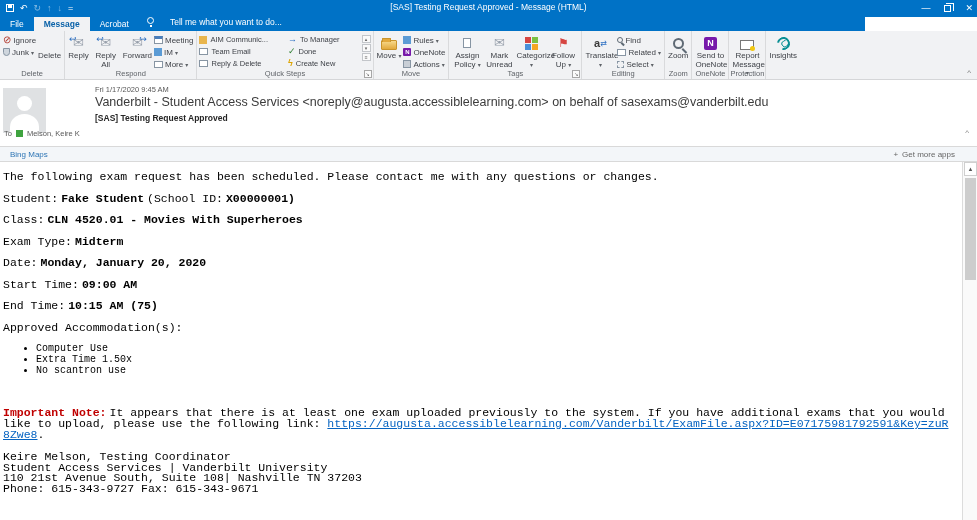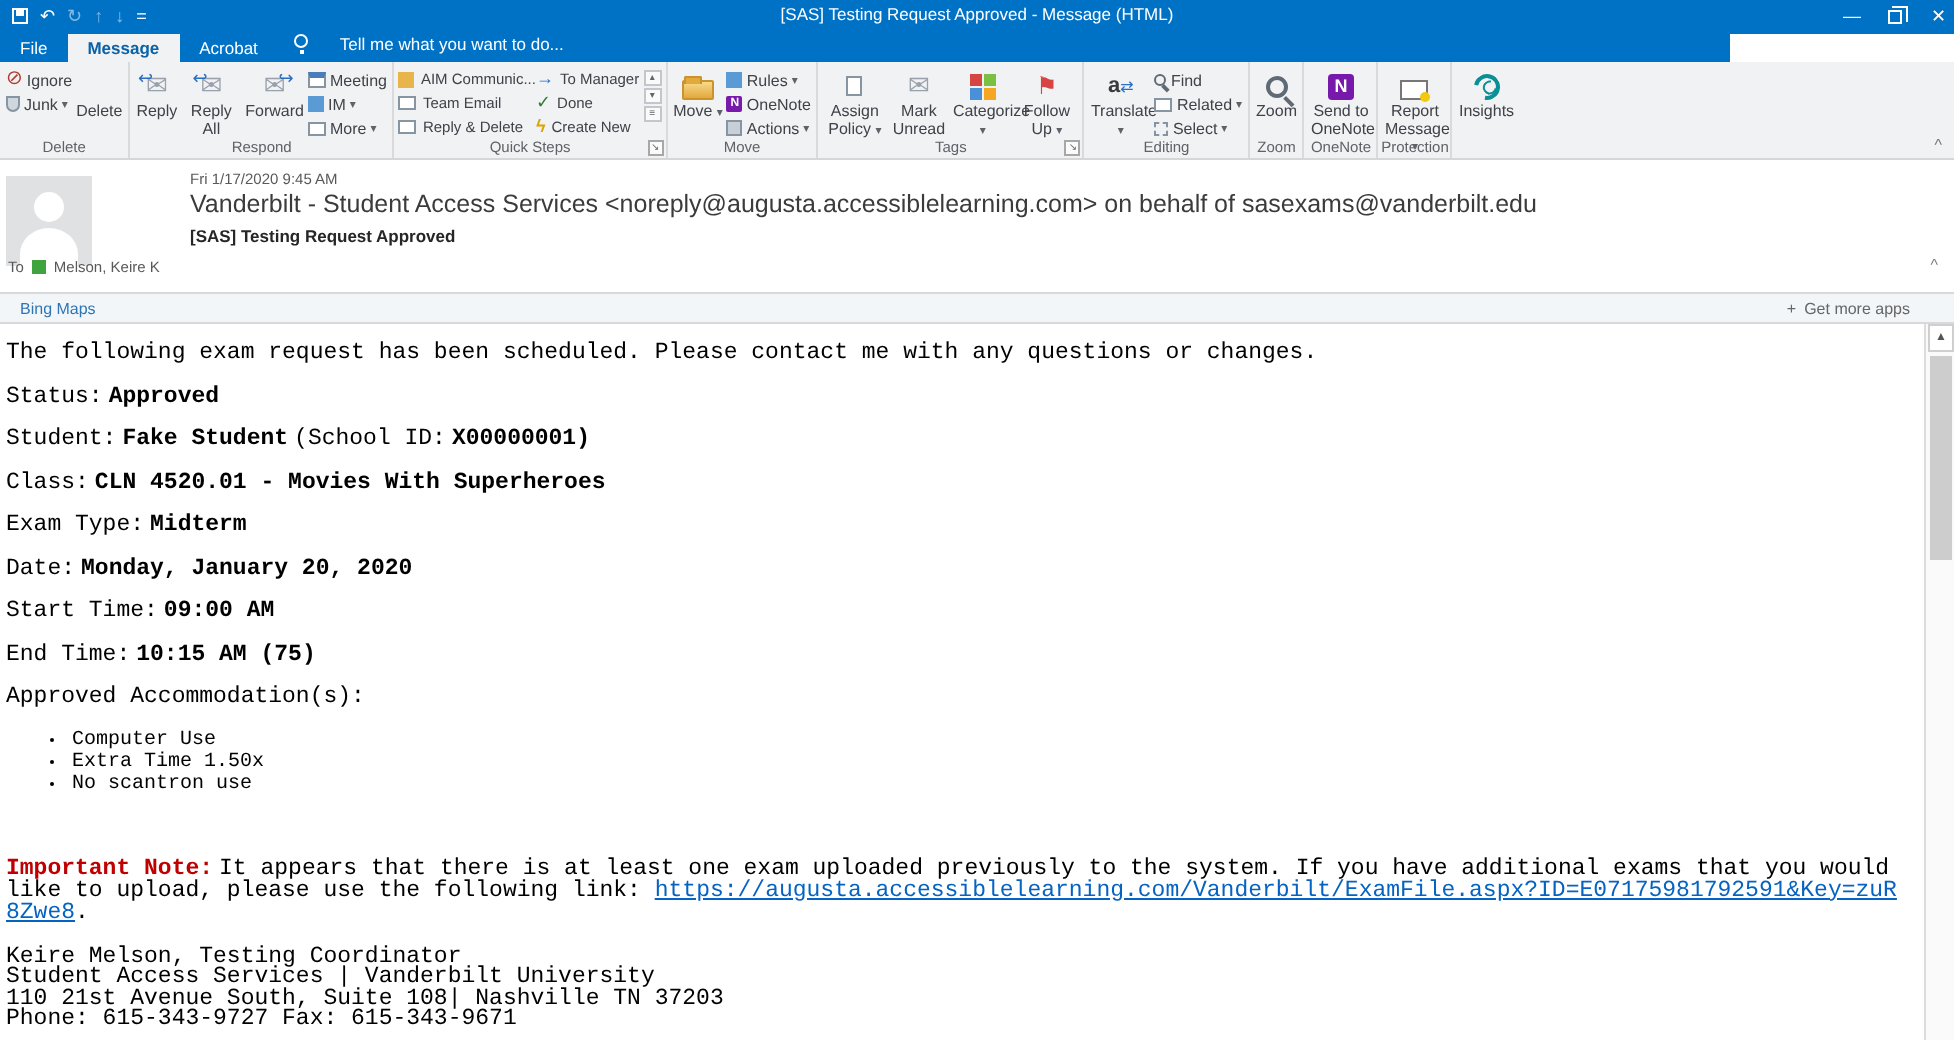--- a/index.html
+++ b/index.html
@@ -72,21 +72,21 @@
   .magsm::after { content:""; position:absolute; left:4px; top:4px; width:4px; height:1.5px; background:#5f6a75; transform:rotate(45deg); transform-origin:0 0; }
   .mag { width:11px; height:11px; border:2px solid #5f6a75; border-radius:50%; position:relative; }
   .mag::after { content:""; position:absolute; left:8px; top:8px; width:6px; height:2px; background:#5f6a75; transform:rotate(45deg); transform-origin:0 0; }
   .selic { width:7px; height:7px; border:1px dashed #8795a3; }
   .report-env { width:14px; height:10px; background:#fff; border:1px solid #777; position:relative; margin-top:3px; }
   .report-env::after { content:""; position:absolute; right:-2px; bottom:-2px; width:5px; height:5px; background:#f2c811; border-radius:50%; }
   .insic { width:13px; height:13px; border:2px solid #0a8f94; border-radius:50%; border-left-color:transparent; transform:rotate(-35deg); position:relative; }
   .insic::after { content:""; position:absolute; left:2px; top:2px; width:5px; height:5px; border:1.5px solid #0a8f94; border-right-color:transparent; border-radius:50%; }
 
   
-  .qsgrid { display:flex; gap:0; padding-top:2px; }
+  .qsgrid { display:flex; gap:20px; padding-top:2px; }
   .qscol { display:flex; flex-direction:column; gap:3px; }
   .qsitem { display:flex; align-items:center; gap:3px; font-size:7.5px; color:#3f4248; white-space:nowrap; }
   .qsscroll { display:flex; flex-direction:column; gap:1px; margin-left:2px; }
   .qsscroll span { width:9px; height:8px; border:1px solid #c3c6ca; background:#fafafa; color:#666; font-size:5px; line-height:7px; text-align:center; }
 
   
   #msgheader { position:absolute; left:0; top:80px; width:977px; height:66px; background:#fff; }
   .avatar { position:absolute; left:3px; top:8px; width:43px; height:45px; background:#dfe1e3; overflow:hidden; }
   .avatar::before { content:""; position:absolute; left:14px; top:8px; width:15px; height:15px; background:#fff; border-radius:50%; }
   .avatar::after { content:""; position:absolute; left:7px; top:26px; width:29px; height:26px; background:#fff; border-radius:50% 50% 0 0; }
@@ -401,21 +401,20 @@
   <div id="addin-title">Bing Maps</div>
   <div id="get-more">
     <span>+</span>
     <span>Get more apps</span>
   </div>
 </div>
 
 <div id="bodyarea">
   <p>The following exam request has been scheduled. Please contact me with any questions or changes.</p>
 
-  <p><span class="fldlbl">Status:</span><b>Approved</b></p>
 
   <p><span class="fldlbl">Student:</span><b>Fake Student</b><span class="mid">(School ID:</span><b>X00000001)</b></p>
 
   <p><span class="fldlbl">Class:</span><b>CLN 4520.01 - Movies With Superheroes</b></p>
 
   <p><span class="fldlbl">Exam Type:</span><b>Midterm</b></p>
 
   <p><span class="fldlbl">Date:</span><b>Monday, January 20, 2020</b></p>
 
   <p><span class="fldlbl">Start Time:</span><b>09:00 AM</b></p>

